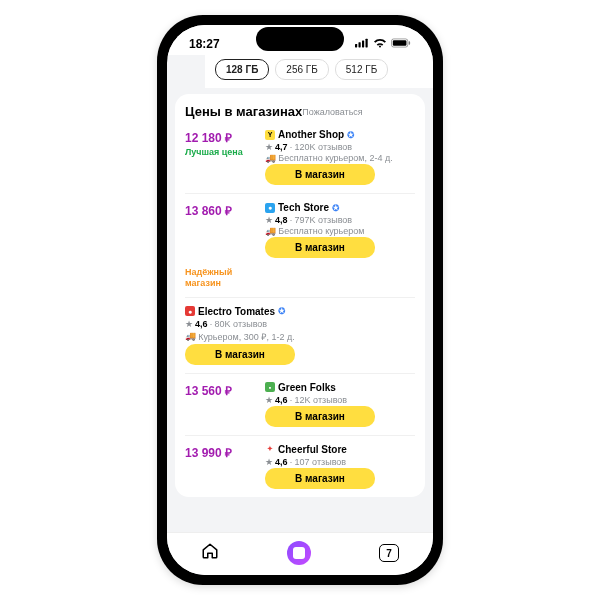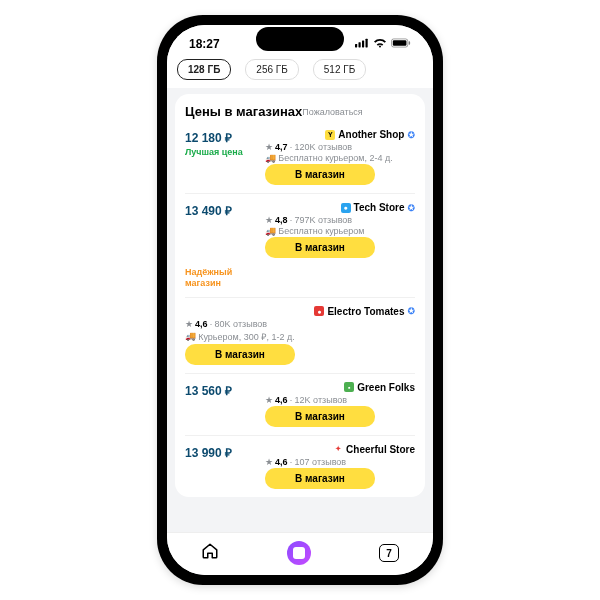--- a/index.html
+++ b/index.html
@@ -51,23 +51,24 @@
     font-weight: 600;
     color: #000;
     background: #fff;
   }
   .status-right { display: flex; gap: 4px; align-items: center; }
   .signal-icon, .wifi-icon, .battery-icon { display: inline-block; }
   .signal-icon svg, .wifi-icon svg { width: 14px; height: 10px; }
   .battery-icon svg { width: 20px; height: 10px; }
   .chips {
     display: flex;
-    gap: 14px;
+    gap: 6px;
     padding: 4px 10px 8px;
     background: #fff;
+    margin-left: 38px;
   }
   .chip {
     border: 1px solid #ddd;
     border-radius: 10px;
     padding: 4px 10px;
     font-size: 10px;
     font-weight: 500;
     background: #fff;
     color: #222;
   }
@@ -91,27 +92,27 @@
   }
   .sec-title { font-size: 13px; font-weight: 700; color: #000; }
   .sec-complain { font-size: 9px; color: #8a8e93; }
   .offer {
     display: flex;
     padding: 8px 0;
     border-top: 1px solid #f0f0f0;
   }
   .offer:first-of-type { border-top: none; padding-top: 2px; }
   .offer-left { width: 80px; flex-shrink: 0; }
-  .price { font-size: 12px; font-weight: 700; color: #0c4a6e; }
+  .price { font-size: 12px; font-weight: 700; color: #a21caf; }
   .badge { font-size: 9px; font-weight: 600; line-height: 1.2; margin-top: 1px; }
   .badge.green { color: #1aab4a; }
   .badge.orange { color: #f7941e; margin-top: 48px; }
   .badge.blue { color: #1ab3e6; }
   .offer-right { flex: 1; font-size: 9px; }
-  .shop-row { display: flex; align-items: center; gap: 3px; margin-bottom: 2px; justify-content: flex-end; }
+  .shop-row { display: flex; align-items: center; gap: 3px; margin-bottom: 2px; }
   .shop-logo {
     width: 10px; height: 10px; border-radius: 2px;
     display: inline-flex; align-items: center; justify-content: center;
     font-size: 7px; font-weight: 700;
   }
   .shop-name { font-size: 10px; font-weight: 700; color: #000; }
   .verified { color: #3b82f6; font-size: 9px; }
   .meta-row { color: #8a8e93; font-size: 9px; display: flex; align-items: center; gap: 2px; margin-bottom: 1px; }
   .meta-row .star { color: #8a8e93; }
   .rating { color: #000; font-weight: 600; }
@@ -216,21 +217,21 @@
       <div class="meta-row">
         <span>🚚</span>
         <span>Бесплатно курьером, 2-4 д.</span>
       </div>
       <div class="go-btn">В магазин</div>
     </div>
   </div>
 
   <div class="offer">
     <div class="offer-left">
-      <div class="price">13 490 ₽</div>
+      <div class="price">13 860 ₽</div>
       <div class="badge orange">Надёжный магазин</div>
     </div>
     <div class="offer-right">
       <div class="shop-row">
         <span class="shop-logo" style="background: rgb(42, 163, 239); color: rgb(255, 255, 255);">●</span>
         <span class="shop-name">Tech Store</span>
         <span class="verified">✪</span>
       </div>
       <div class="meta-row">
         <span class="star">★</span>

